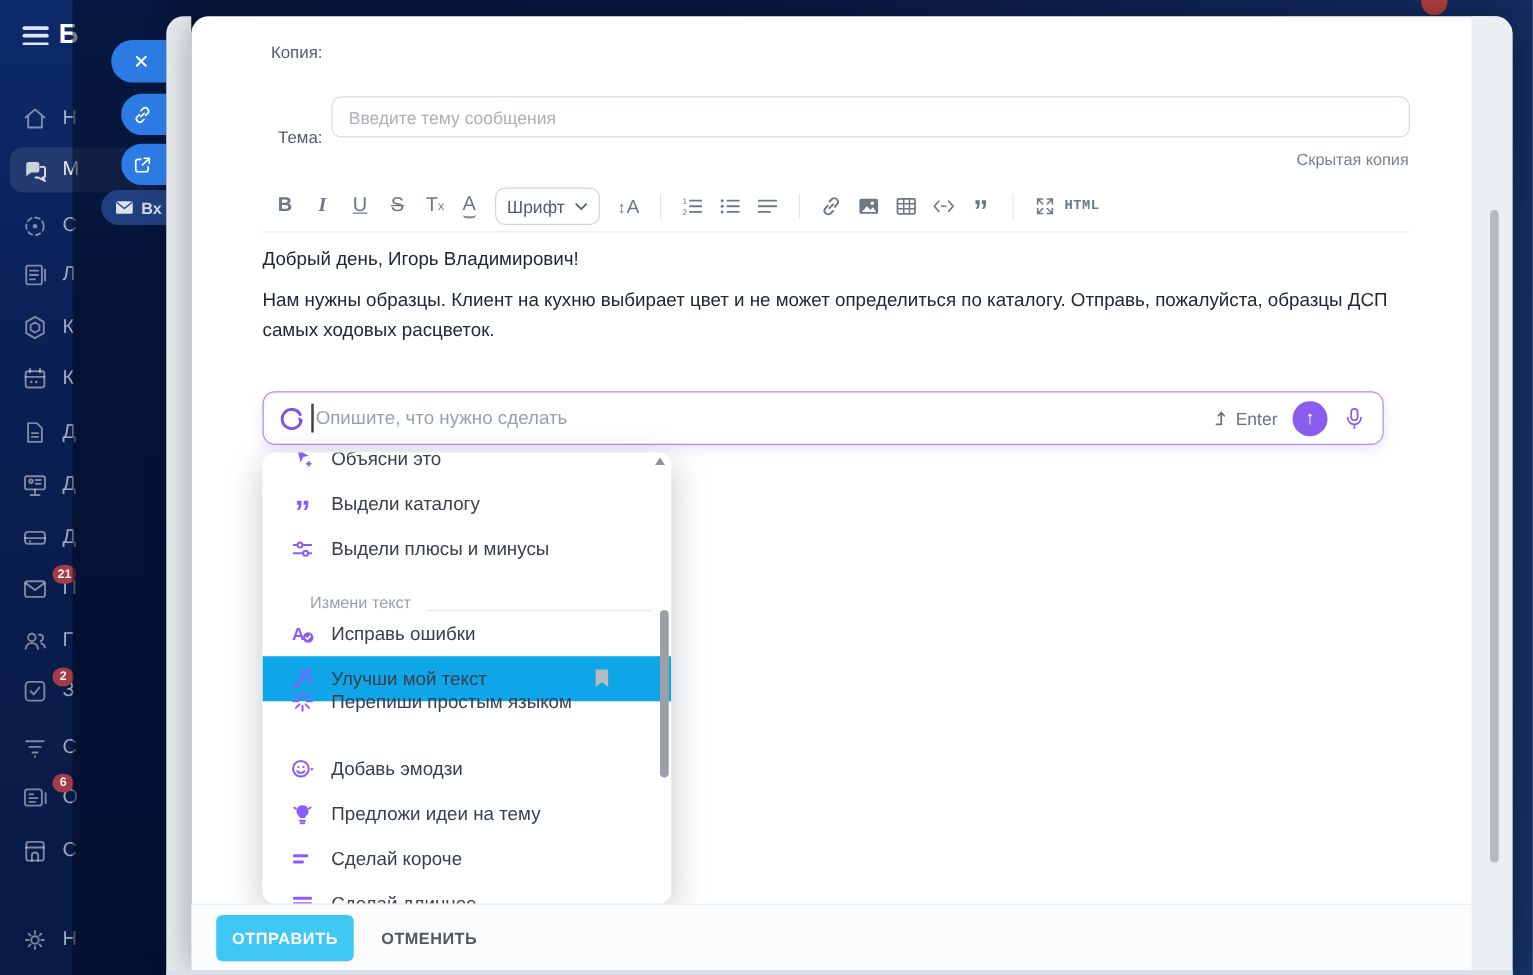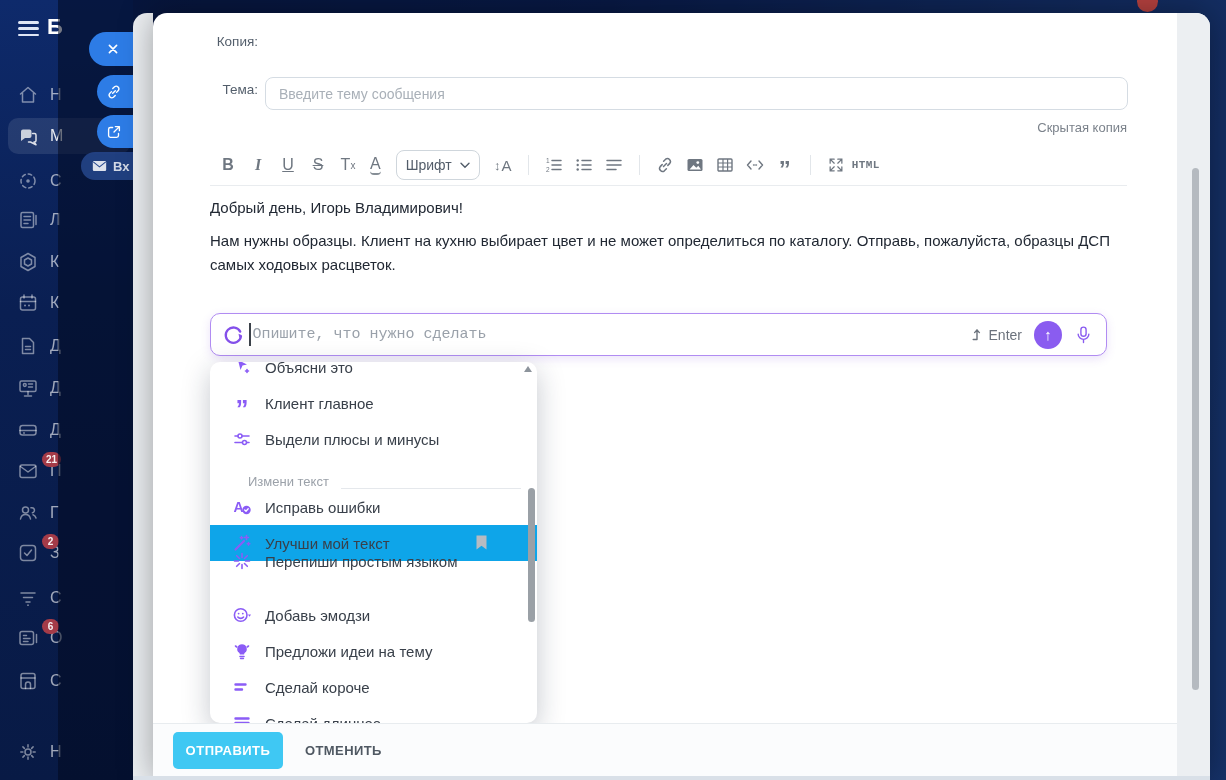--- a/index.html
+++ b/index.html
@@ -44,21 +44,21 @@
   
   .sliver{position:absolute;left:133px;top:13px;width:20px;height:767px;background:#edf0f3;border-radius:14px 0 0 0;z-index:6;}
   .modal{position:absolute;left:153px;top:13px;width:1057px;height:767px;background:#fff;border-radius:14px 14px 0 0;
     z-index:7;overflow:hidden;box-shadow:0 0 34px rgba(0,0,0,.35);}
   .bottom-strip{position:absolute;left:133px;top:776px;width:1077px;height:4px;background:#d9e0e8;z-index:9;}
   
   .f-label{position:absolute;left:0;width:105px;text-align:right;height:33px;line-height:33px;color:#535e6b;font-size:13.5px;}
   .f-input{position:absolute;left:112px;width:863px;height:33px;border:1px solid #d5dce3;border-radius:8px;background:#fff;}
   .lbl-copy{top:12px;padding-left:23px;}.inp-copy{top:12px;line-height:31px;padding-left:14px;}
   .add-link{color:#3a7be2;font-size:15px;cursor:pointer;}
-  .lbl-subj{top:60px;}
+  .lbl-subj{top:80px;}
   input.inp-subj{top:64px;padding:0 13px;font-size:14px;color:#333;outline:none;}
   input.inp-subj::placeholder{color:#a9b0b8;}
   .bcc{position:absolute;right:83px;top:107px;color:#7b828b;font-size:13px;cursor:pointer;}
   
   .toolbar{position:absolute;left:60px;top:135px;right:83px;height:34px;display:flex;align-items:center;color:#6f7781;}
   .tb-btn{width:30px;height:30px;display:flex;align-items:center;justify-content:center;flex:none;cursor:pointer;
     font-size:16px;color:#6f7781;border-radius:4px;}
   .tb-btn svg{display:block;}
   .tb-b{font-weight:bold;}
   .tb-i{font-family:"Liberation Serif","DejaVu Serif",serif;font-style:italic;font-weight:bold;}
@@ -75,21 +75,21 @@
   .tb-html{font-size:11px;font-weight:bold;letter-spacing:.4px;font-family:"Liberation Mono","DejaVu Sans Mono",monospace;}
   .tb-divider{position:absolute;left:57px;right:83px;top:172px;height:1px;background:#e9ecef;}
   
   .mail-body{position:absolute;left:57px;top:183px;width:905px;color:#212833;font-size:15px;line-height:24px;}
   .mail-body p{margin:0 0 9px 0;}
   
   .ai-bar{position:absolute;left:57px;top:300px;width:897px;height:43px;border:1.5px solid #b18cf2;border-radius:10px;
     background:#fff;box-shadow:0 3px 10px rgba(130,80,220,.16);display:flex;align-items:center;}
   .ai-logo{width:23px;height:23px;margin-left:11px;flex:none;}
   .caret{width:1.5px;height:23px;background:#3c424a;margin-left:4px;flex:none;}
-  .ai-ph{margin-left:2px;color:#9aa1aa;font-size:15px;flex:1;font-family:Liberation Mono, monospace;}
+  .ai-ph{margin-left:2px;color:#9aa1aa;font-size:15px;flex:1;}
   .ai-enter{display:flex;align-items:center;color:#6b727c;font-size:14px;gap:5px;flex:none;}
   .ai-send{width:28px;height:28px;border-radius:50%;background:#8a5cf0;color:#fff;display:flex;align-items:center;
     justify-content:center;font-size:15px;font-weight:bold;margin:0 12px;flex:none;cursor:pointer;}
   .ai-mic{margin-right:13px;flex:none;cursor:pointer;}
   
   .dropdown{position:absolute;left:57px;top:349px;width:327px;height:361px;background:#fff;border-radius:10px;
     box-shadow:0 8px 28px rgba(25,35,60,.25);overflow:hidden;z-index:5;}
   .dd-row{position:absolute;left:0;right:0;height:36px;display:flex;align-items:center;padding-left:22px;cursor:pointer;}
   .dd-row.hl{background:#0ea5e9;}
   .dd-ic{width:20px;height:20px;flex:none;color:#8b5cf6;display:flex;align-items:center;justify-content:center;}
@@ -433,21 +433,21 @@
                 <path d="M6 3l9 4.5-4.5 1L8.5 13z" fill="#8b5cf6"></path>
                 <path d="M15 12.5v3M13.5 14h3" stroke="#8b5cf6" stroke-width="1.6" fill="none" stroke-linecap="round" stroke-linejoin="round"></path>
               </svg>
             </span>
             <span class="dd-label">Объясни это</span>
           </div>
           <div class="dd-row" style="top: 23px;">
             <span class="dd-ic">
               <span class="qmark">”</span>
             </span>
-            <span class="dd-label">Клиент главное</span>
+            <span class="dd-label">Выдели каталогу</span>
           </div>
           <div class="dd-row" style="top: 59px;">
             <span class="dd-ic">
               <svg width="20" height="20" viewBox="0 0 20 20">
                 <path d="M3 7h14M3 13.5h14" stroke="#8b5cf6" stroke-width="1.6" fill="none" stroke-linecap="round" stroke-linejoin="round"></path>
                 <circle cx="8" cy="7" r="2" fill="#fff" stroke="#8b5cf6" stroke-width="1.6" stroke-linecap="round" stroke-linejoin="round"></circle>
                 <circle cx="12.5" cy="13.5" r="2" fill="#fff" stroke="#8b5cf6" stroke-width="1.6" stroke-linecap="round" stroke-linejoin="round"></circle>
               </svg>
             </span>
             <span class="dd-label">Выдели плюсы и минусы</span>

